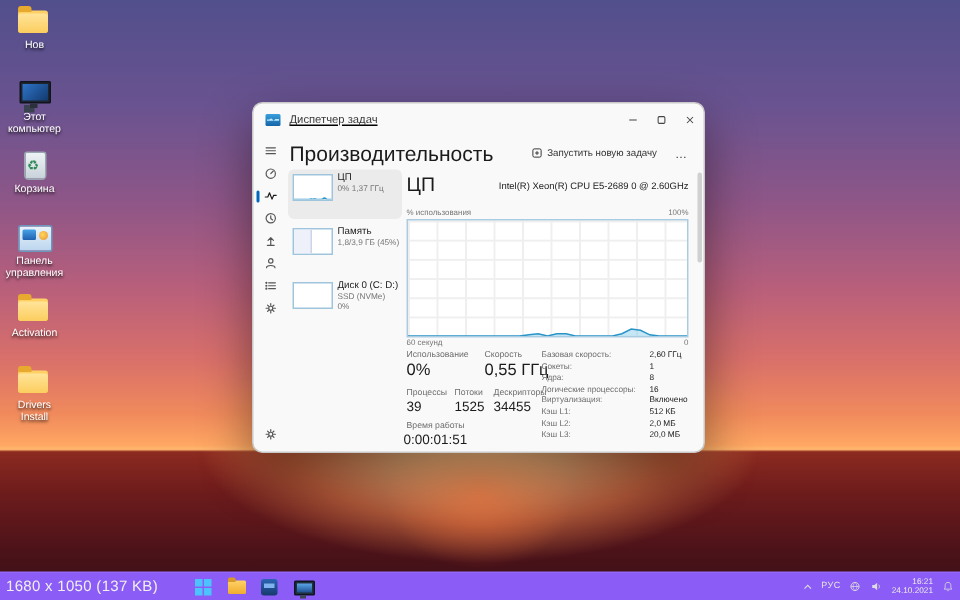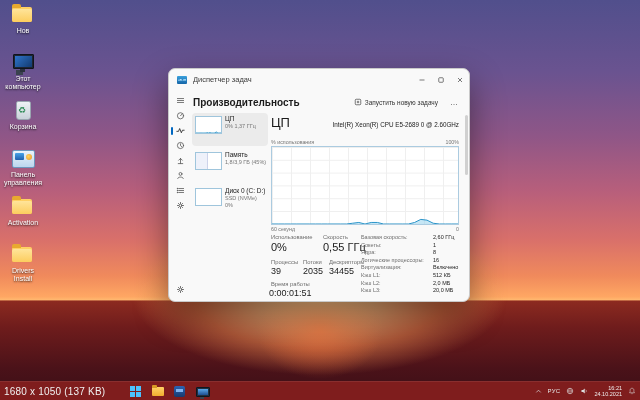--- a/index.html
+++ b/index.html
@@ -34,21 +34,21 @@
   .pc-mon:before{content:"";position:absolute;inset:1px;background:linear-gradient(135deg,#2f74c9,#123a6e);}
   .pc-mon:after{content:"";position:absolute;left:6px;bottom:-4px;width:5px;height:3px;background:#2a313d;box-shadow:-3px 2px 0 1px #3a424f;}
   .rbin{position:absolute;left:6px;top:1px;width:13px;height:17px;background:linear-gradient(#eef2f5,#c9d2da);border-radius:2px 2px 3px 3px;border:1px solid #9aa6b0;}
   .rbin span{position:absolute;left:1px;top:3px;font-size:9px;color:#2e8b57;}
   .cpanel{position:absolute;left:2px;top:2px;width:21px;height:16px;background:linear-gradient(#eaf3fb,#bcd6ee);border:1px solid #6d96bd;border-radius:2px;}
   .cpanel:before{content:"";position:absolute;left:2px;top:2px;width:9px;height:7px;background:linear-gradient(#47a3e8,#1f5fae);border-radius:1px;}
   .cpanel:after{content:"";position:absolute;right:2px;top:3px;width:6px;height:6px;background:radial-gradient(circle at 40% 40%,#ffd75e,#e8912b);border-radius:50%;}
   
   .taskbar{
     position:absolute;left:0;right:0;bottom:0;height:18px;
-    background:#7f1d1d;border-top:1px solid rgba(255,255,255,.08);
+    background:#8b5cf6;border-top:1px solid rgba(255,255,255,.08);
     display:flex;align-items:center;
   }
   .res-overlay{position:absolute;left:4px;bottom:3px;font-size:10px;color:#f0f0f0;letter-spacing:.2px;}
   .tb-icons{position:absolute;left:130px;top:0;height:18px;display:flex;align-items:center;gap:10px;}
   .tb-ic{width:12px;height:12px;position:relative;}
   .win-logo{display:grid;grid-template-columns:5px 5px;grid-template-rows:5px 5px;gap:1px;padding-top:1px;}
   .win-logo i{background:#4cc2ff;}
   .tb-folder{width:12px;height:9px;margin-top:2px;background:linear-gradient(#ffd267,#f0ad2e);border-radius:1px;position:relative;}
   .tb-folder:before{content:"";position:absolute;top:-2px;left:0;width:5px;height:3px;background:#d89a25;border-radius:1px 1px 0 0;}
   .tb-app{width:11px;height:11px;margin-top:1px;background:linear-gradient(#2b64b5,#173a6e);border-radius:2px;}
@@ -59,28 +59,28 @@
   .tray{position:absolute;right:4px;top:0;height:18px;display:flex;align-items:center;gap:6px;color:#e6e6e6;}
   .tray .lang{font-size:6px;letter-spacing:.3px;}
   .clock{text-align:right;font-size:5.5px;line-height:6.5px;color:#efefef;}
   .tray svg{display:block;}
   
   .tm{
     position:absolute;left:168px;top:68px;width:300px;height:232px;
     background:#f9f9f9;border-radius:7px;border:1px solid #c9c9c9;
     box-shadow:0 14px 34px rgba(0,0,0,.45);overflow:hidden;
   }
-  .tm-titlebar{height:21px;display:flex;align-items:center;padding-left:8px;position:relative;}
+  .tm-titlebar{height:21px;display:flex;align-items:center;padding-left:8px;position:relative;text-decoration:underline;}
   .tm-appicon{width:10px;height:8px;background:linear-gradient(#3aa0dc,#1565a8);border-radius:1px;position:relative;margin-right:6px;}
   .tm-appicon:before{content:"";position:absolute;left:1px;top:3px;width:8px;height:2px;background:#bfe7ff;clip-path:polygon(0 60%,20% 60%,35% 0,55% 100%,70% 40%,100% 40%,100% 100%,0 100%);}
   .tm-title{font-size:7.5px;color:#3a3a3a;}
   .tm-wbtns{position:absolute;right:0;top:0;height:21px;display:flex;}
   .tm-wbtn{width:19px;height:21px;display:flex;align-items:center;justify-content:center;color:#444;}
   .tm-header{position:absolute;left:24px;right:6px;top:24px;height:18px;display:flex;align-items:center;}
-  .tm-page-title{font-size:10px;font-weight:bold;color:#1b1b1b;}
+  .tm-page-title{font-size:14px;font-weight:normal;color:#1b1b1b;}
   .tm-runtask{margin-left:auto;display:flex;align-items:center;gap:3px;font-size:6.5px;color:#333;padding:2px 4px;border-radius:3px;}
   .tm-more{font-size:8px;color:#333;margin-left:8px;margin-right:4px;letter-spacing:1px;}
   
   .tm-rail{position:absolute;left:0;top:24px;bottom:0;width:22px;}
   .rail-item{width:22px;height:15px;display:flex;align-items:center;justify-content:center;position:relative;}
   .rail-item.sel:before{content:"";position:absolute;left:2px;top:3.5px;width:2px;height:8px;background:#0067c0;border-radius:2px;}
   .rail-item svg{stroke:#555;fill:none;stroke-width:1.4;stroke-linecap:round;stroke-linejoin:round;}
   .rail-item.sel svg{stroke:#1a1a1a;}
   .rail-settings{position:absolute;left:0;bottom:4px;}
   
@@ -303,21 +303,21 @@
     <div class="xlab-r">0</div>
 
     <div class="stat-label" style="left:2px;top:121px">Использование</div>
     <div class="stat-label" style="left:54px;top:121px">Скорость</div>
     <div class="stat-big" style="left:2px;top:128px">0%</div>
     <div class="stat-big" style="left:54px;top:128px">0,55 ГГц</div>
     <div class="stat-label" style="left:2px;top:146px">Процессы</div>
     <div class="stat-label" style="left:34px;top:146px">Потоки</div>
     <div class="stat-label" style="left:60px;top:146px">Дескрипторы</div>
     <div class="stat-mid" style="left:2px;top:153px">39</div>
-    <div class="stat-mid" style="left:34px;top:153px">2035</div>
+    <div class="stat-mid" style="left:34px;top:153px">1525</div>
     <div class="stat-mid" style="left:60px;top:153px">34455</div>
     <div class="stat-label" style="left:2px;top:168px">Время работы</div>
     <div class="stat-mid" style="left:0;top:175px">0:00:01:51</div>
 
     <div class="dlist">
       <div class="drow">
           <span class="dlab">Базовая скорость:</span>
           <span class="dval">2,60 ГГц</span>
         </div>
       <div class="drow">

